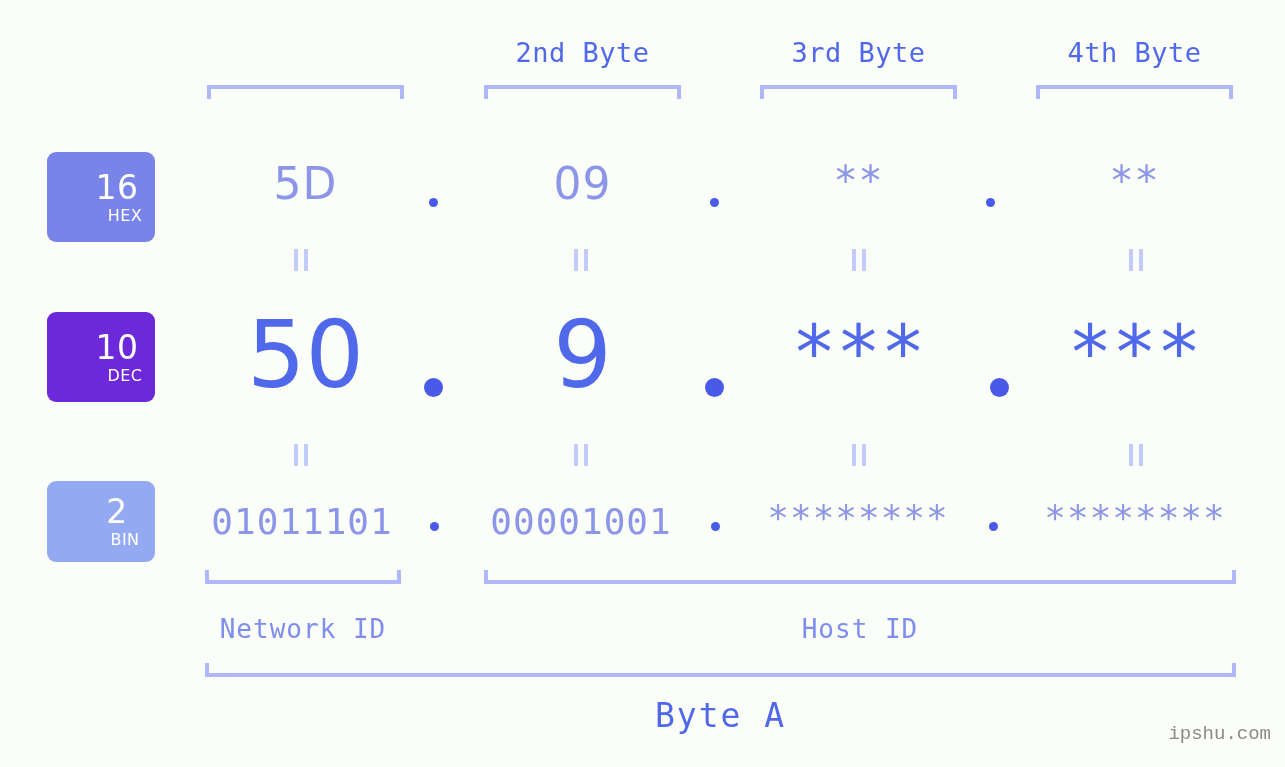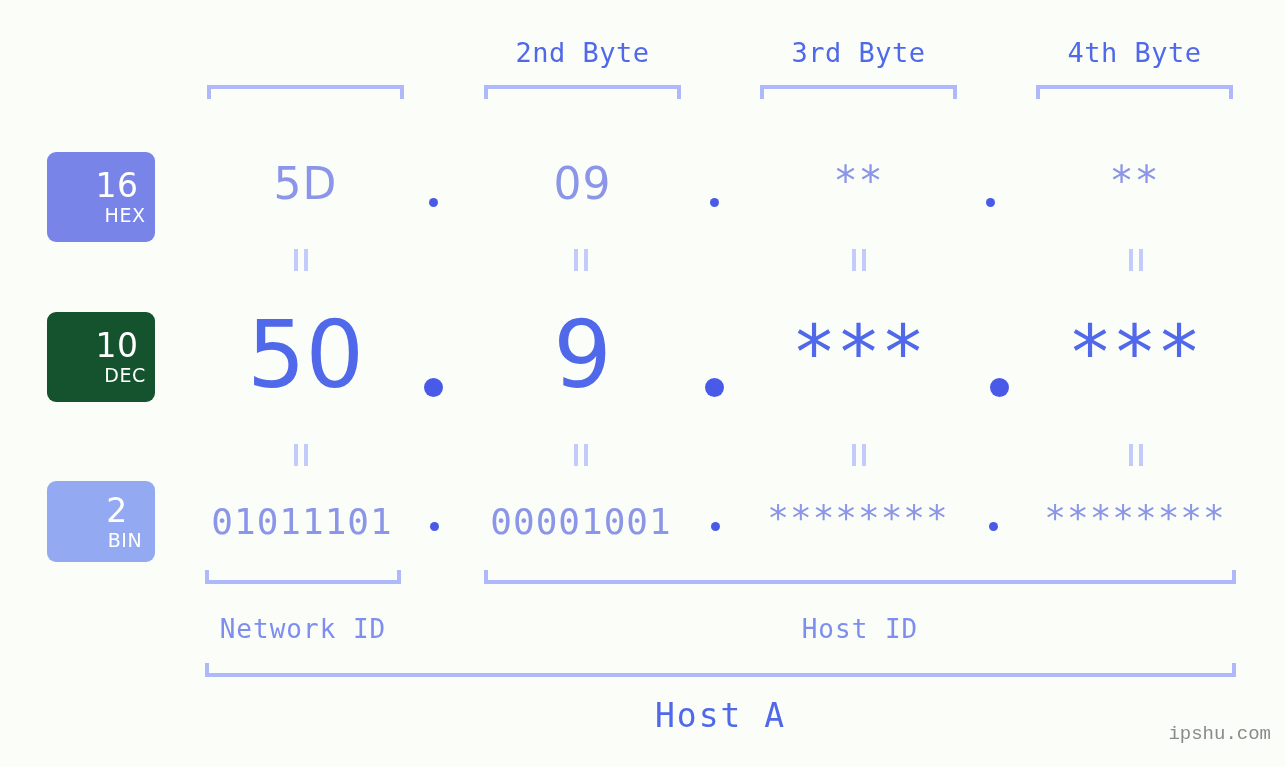--- a/index.html
+++ b/index.html
@@ -66,21 +66,21 @@
     justify-content: center;
     line-height: 1;
     padding-left: 32px;
   }
   .badge .num {
     font-size: 33px;
     font-family: "DejaVu Sans", sans-serif;
     letter-spacing: 0.5px;
   }
   .badge .base {
-    font-size: 19px;
+    font-size: 16px;
     margin-top: 4px;
     font-family: "DejaVu Sans", sans-serif;
     letter-spacing: 0.5px;
     margin-left: 16px;
   }
 
   
   .hex-val {
     font-family: "DejaVu Sans", sans-serif;
     font-size: 44px;
@@ -168,21 +168,21 @@
 
   <div class="abs bracket bracket-down" style="left:207px; top:85px; width:197px;"></div>
   <div class="abs bracket bracket-down" style="left:484px; top:85px; width:197px;"></div>
   <div class="abs bracket bracket-down" style="left:760px; top:85px; width:197px;"></div>
   <div class="abs bracket bracket-down" style="left:1036px; top:85px; width:197px;"></div>
 
   <div class="abs badge" style="left:47px; top:152px; height:90px; background:#7984e8;">
     <span class="num">16</span>
     <span class="base">HEX</span>
   </div>
-  <div class="abs badge" style="left:47px; top:312px; height:90px; background:#14532d;">
+  <div class="abs badge" style="left:47px; top:312px; height:90px; background:#6d28d9;">
     <span class="num">10</span>
     <span class="base">DEC</span>
   </div>
   <div class="abs badge" style="left:47px; top:481px; height:81px; background:#93a9f2;">
     <span class="num">2</span>
     <span class="base">BIN</span>
   </div>
 
   <div class="abs ctr hex-val" style="left:207px; top:153px; width:197px;">5D</div>
   <div class="abs ctr hex-val" style="left:484px; top:153px; width:197px;">09</div>
@@ -245,17 +245,17 @@
   <div class="abs dot dot-sm" style="left:711px; top:522px;"></div>
   <div class="abs dot dot-sm" style="left:989px; top:522px;"></div>
 
   <div class="abs bracket bracket-up" style="left:205px; top:570px; width:196px;"></div>
   <div class="abs bracket bracket-up" style="left:484px; top:570px; width:752px;"></div>
 
   <div class="abs ctr id-label" style="left:484px; top:612px; width:752px;">Host ID</div>
   <div class="abs ctr id-label" style="left:205px; top:612px; width:196px;">Network ID</div>
 
   <div class="abs bracket bracket-up" style="left:205px; top:663px; width:1031px;"></div>
-  <div class="abs ctr class-label" style="left:205px; top:694px; width:1031px;">Host A</div>
+  <div class="abs ctr class-label" style="left:205px; top:694px; width:1031px;">Byte A</div>
 
   <div class="abs watermark">ipshu.com</div>
 
 </div>
 
 </body></html>

